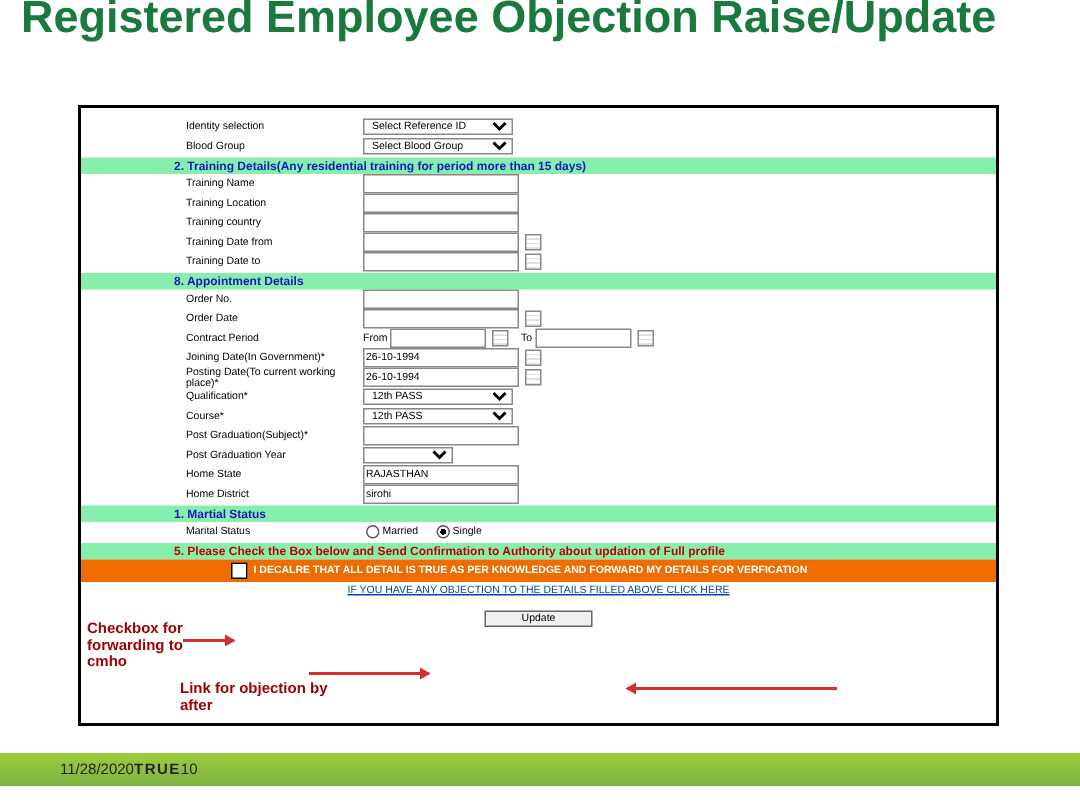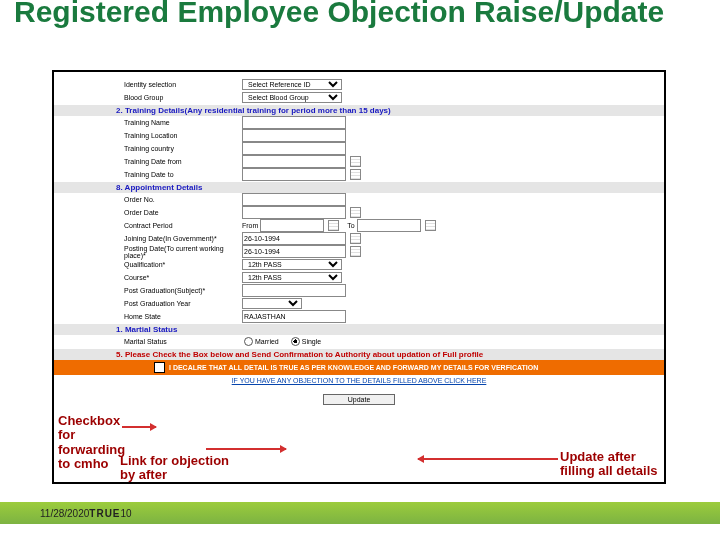--- a/index.html
+++ b/index.html
@@ -6,29 +6,29 @@
 .slide{position:relative;width:720px;height:540px}
 .title{font-size:30px;font-weight:700;color:#1a7a3e;line-height:1.05;padding:0 0 0 14px;margin-top:-4px}
 .shot{position:absolute;left:52px;top:74px;width:610px;height:410px;border:2px solid #000;background:#fff;overflow:hidden}
 .shot *{font-family:Arial,Helvetica,sans-serif}
 .row{display:flex;align-items:center;height:13px;padding-left:70px;font-size:7px;color:#000}
 .lbl{width:118px}
 .sel,.inp{height:11px;font-size:7px;border:1px solid #888;background:#fff;padding:0 1px}
 .sel{width:100px}
 .inp{width:100px}
 .tiny-cal{width:9px;height:9px;border:1px solid #888;margin-left:4px;background:repeating-linear-gradient(#fff,#fff 2px,#e0e0e0 2px,#e0e0e0 3px)}
-.sect{background:#e5e5e5;color:#1818c0;font-weight:700;font-size:8px;padding:1px 0 1px 62px;margin-top:1px}
+.sect{background:#86efac;color:#1818c0;font-weight:700;font-size:8px;padding:1px 0 1px 62px;margin-top:1px}
 .orange-bar{background:#ef6c00;color:#fff;font-size:7px;font-weight:700;padding:2px 0 2px 100px;display:flex;align-items:center}
 .chk{width:9px;height:9px;border:1px solid #000;background:#fff;margin-right:4px}
 .link-row{text-align:center;font-size:7px;color:#0645ad;text-decoration:underline;padding:2px 0}
 .btnbar{text-align:center;padding:2px 0}
 .up-btn{display:inline-block;border:1px solid #666;background:#f0f0f0;font-size:7px;padding:1px 24px}
 .radio-dot{display:inline-block;width:7px;height:7px;border:1px solid #555;border-radius:50%;margin:0 2px;vertical-align:middle}
 .radio-dot.sel-dot{background:radial-gradient(#000 0 2px,#fff 2px)}
-.annot{position:absolute;font-size:13px;font-weight:700;color:#9c0000;line-height:1.1}
+.annot{position:absolute;font-size:10px;font-weight:700;color:#9c0000;line-height:1.1}
 .arrow{position:absolute;height:2px;background:#d32f2f}
 .arrow::after{content:"";position:absolute;right:-1px;top:-3px;border-left:7px solid #d32f2f;border-top:4px solid transparent;border-bottom:4px solid transparent}
 .arrow.left::after{right:auto;left:-1px;border-left:none;border-right:7px solid #d32f2f}
 .footer-bar{position:absolute;left:0;bottom:12px;width:720px;height:22px;background:linear-gradient(#9ccc3c,#7cb342);display:flex;align-items:center;justify-content:flex-start;font-size:10px;color:#222;padding:0 40px;box-sizing:border-box}
 .footer-bar .mid{font-weight:700;letter-spacing:1px}
 </style>
 </head>
 <body>
 
 <div class="slide">
@@ -114,20 +114,24 @@
         <input class="inp" style="">
       </div>
     <div class="row">
         <span class="lbl">Post Graduation Year</span>
         <select class="sel" style="width:60px"><option></option></select>
       </div>
     <div class="row">
         <span class="lbl">Home State</span>
         <input class="inp" value="RAJASTHAN" style="">
       </div>
+    <div class="row">
+        <span class="lbl">Home District</span>
+        <input class="inp" value="sirohi" style="">
+      </div>
 
     <div class="sect">1. Martial Status</div>
     <div class="row">
         <span class="lbl">Marital Status</span>
       <span class="radio-dot"></span>
         <span style="font-size:7px;margin-right:10px">Married</span>
       <span class="radio-dot sel-dot"></span>
         <span style="font-size:7px">Single</span>
     </div>
 
@@ -139,21 +143,20 @@
     <div class="link-row"><a>IF YOU HAVE ANY OBJECTION TO THE DETAILS FILLED ABOVE CLICK HERE</a></div>
     <div class="btnbar"><span class="up-btn">Update</span></div>
   </div>
 
   <div class="annot" style="left:58px;top:418px;width:80px">Checkbox for forwarding to cmho</div>
   <div class="arrow" style="left:122px;top:430px;width:34px"></div>
 
   <div class="annot" style="left:120px;top:458px;width:110px">Link for objection by after</div>
   <div class="arrow" style="left:206px;top:452px;width:80px"></div>
 
-  <div class="annot" style="left:560px;top:454px;width:100px">Update after filling all details</div>
   <div class="arrow left" style="left:418px;top:462px;width:140px"></div>
 
   <div class="footer-bar">
     <span>11/28/2020</span>
     <span class="mid">TRUE</span>
     <span>10</span>
   </div>
 </div>
 
 </body></html>

